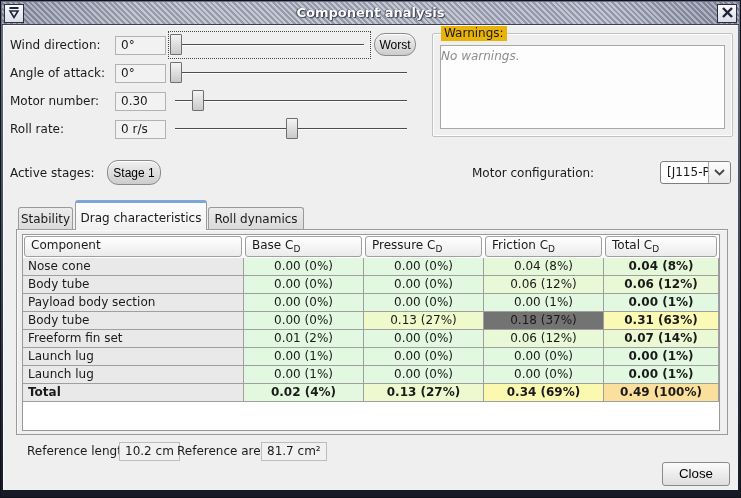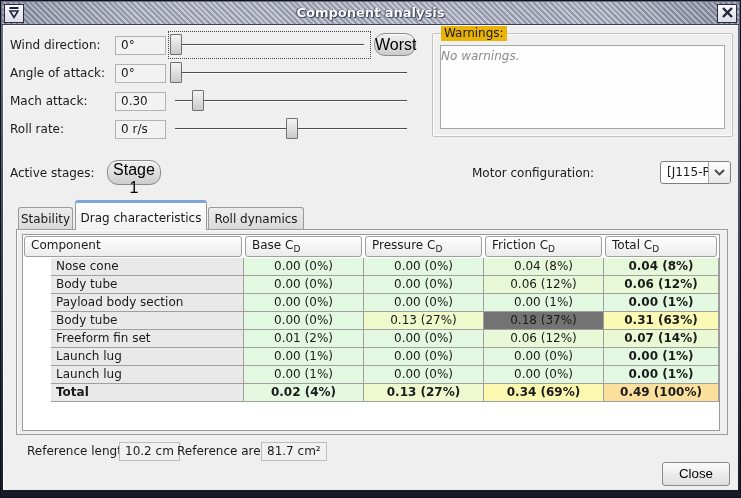--- a/index.html
+++ b/index.html
@@ -55,21 +55,21 @@
   .slider .thumb {
     position:absolute; top:1px; width:12px; height:21px;
     background:linear-gradient(180deg,#f4f4f4,#c9c9c9);
     border:1px solid #6f6f6f; border-radius:1px;
   }
   .slider.focused { outline:1px dotted #444; outline-offset:1px; }
 
   .btn {
     background:linear-gradient(180deg,#efefef 0%, #dcdcdc 60%, #cccccc 100%);
     border:1px solid #8a8a8a; border-radius:11px;
-    font-size:16px; text-align:center; cursor:default;
+    font-size:12px; text-align:center; cursor:default;
     box-shadow: inset 0 1px 0 #fff;
   }
 
   
   .warn-panel {
     position:absolute; left:428px; top:7px; width:301px; height:104px;
     border:1px solid #c2c2c2; border-radius:2px; box-shadow: inset 0 0 0 1px #fdfdfd;
   }
   .warn-title {
     position:absolute; top:-8px; left:8px; background:#eab308; padding:0 3px;
@@ -122,21 +122,21 @@
     background:linear-gradient(180deg,#ffffff,#ebebeb);
     border:1px solid #9f9f9f; border-radius:3px;
     white-space:nowrap; overflow:hidden;
   }
   .th sub { font-size:9px; }
   .trow { display:grid; grid-template-columns:221px 120px 120px 120px 1fr; height:18px; }
   .td {
     border-right:1px solid #9f9f9f; border-bottom:1px solid #9f9f9f;
     line-height:17px; white-space:nowrap; overflow:hidden;
   }
-  .td.name { background:#e9e9e9; padding-left:5px;margin-left:28px; }
+  .td.name { background:#e9e9e9; padding-left:5px; }
   .td.val { text-align:center; }
   .td.total-col { font-weight:bold; }
   .trow.total-row .td { font-weight:bold; }
 
   
   .refbox {
     position:absolute; height:19px; line-height:17px;
     border:1px solid #bdbdbd; background:#f1f1f1; padding:0 5px; white-space:nowrap;
   }
   .close-btn { position:absolute; left:658px; top:436px; width:68px; height:24px; line-height:22px;
@@ -177,21 +177,21 @@
     </div>
     <button class="btn" style="position:absolute; left:370px; top:7px; width:42px; height:23px;">Worst</button>
 
     <div class="lbl" style="left:6px; top:38px;">Angle of attack:</div>
     <div class="valbox" style="left:111px; top:38px;">0°</div>
     <div class="slider" style="left:166px; top:35px; width:242px;">
       <div class="track"></div>
       <div class="thumb" style="left: 0%;"></div>
     </div>
 
-    <div class="lbl" style="left:6px; top:66px;">Mach attack:</div>
+    <div class="lbl" style="left:6px; top:66px;">Motor number:</div>
     <div class="valbox" style="left:111px; top:66px;">0.30</div>
     <div class="slider" style="left:166px; top:63px; width:242px;">
       <div class="track"></div>
       <div class="thumb" style="left: 9%;"></div>
     </div>
 
     <div class="lbl" style="left:6px; top:94px;">Roll rate:</div>
     <div class="valbox" style="left:111px; top:94px;">0 r/s</div>
     <div class="slider" style="left:166px; top:91px; width:242px;">
       <div class="track"></div>

